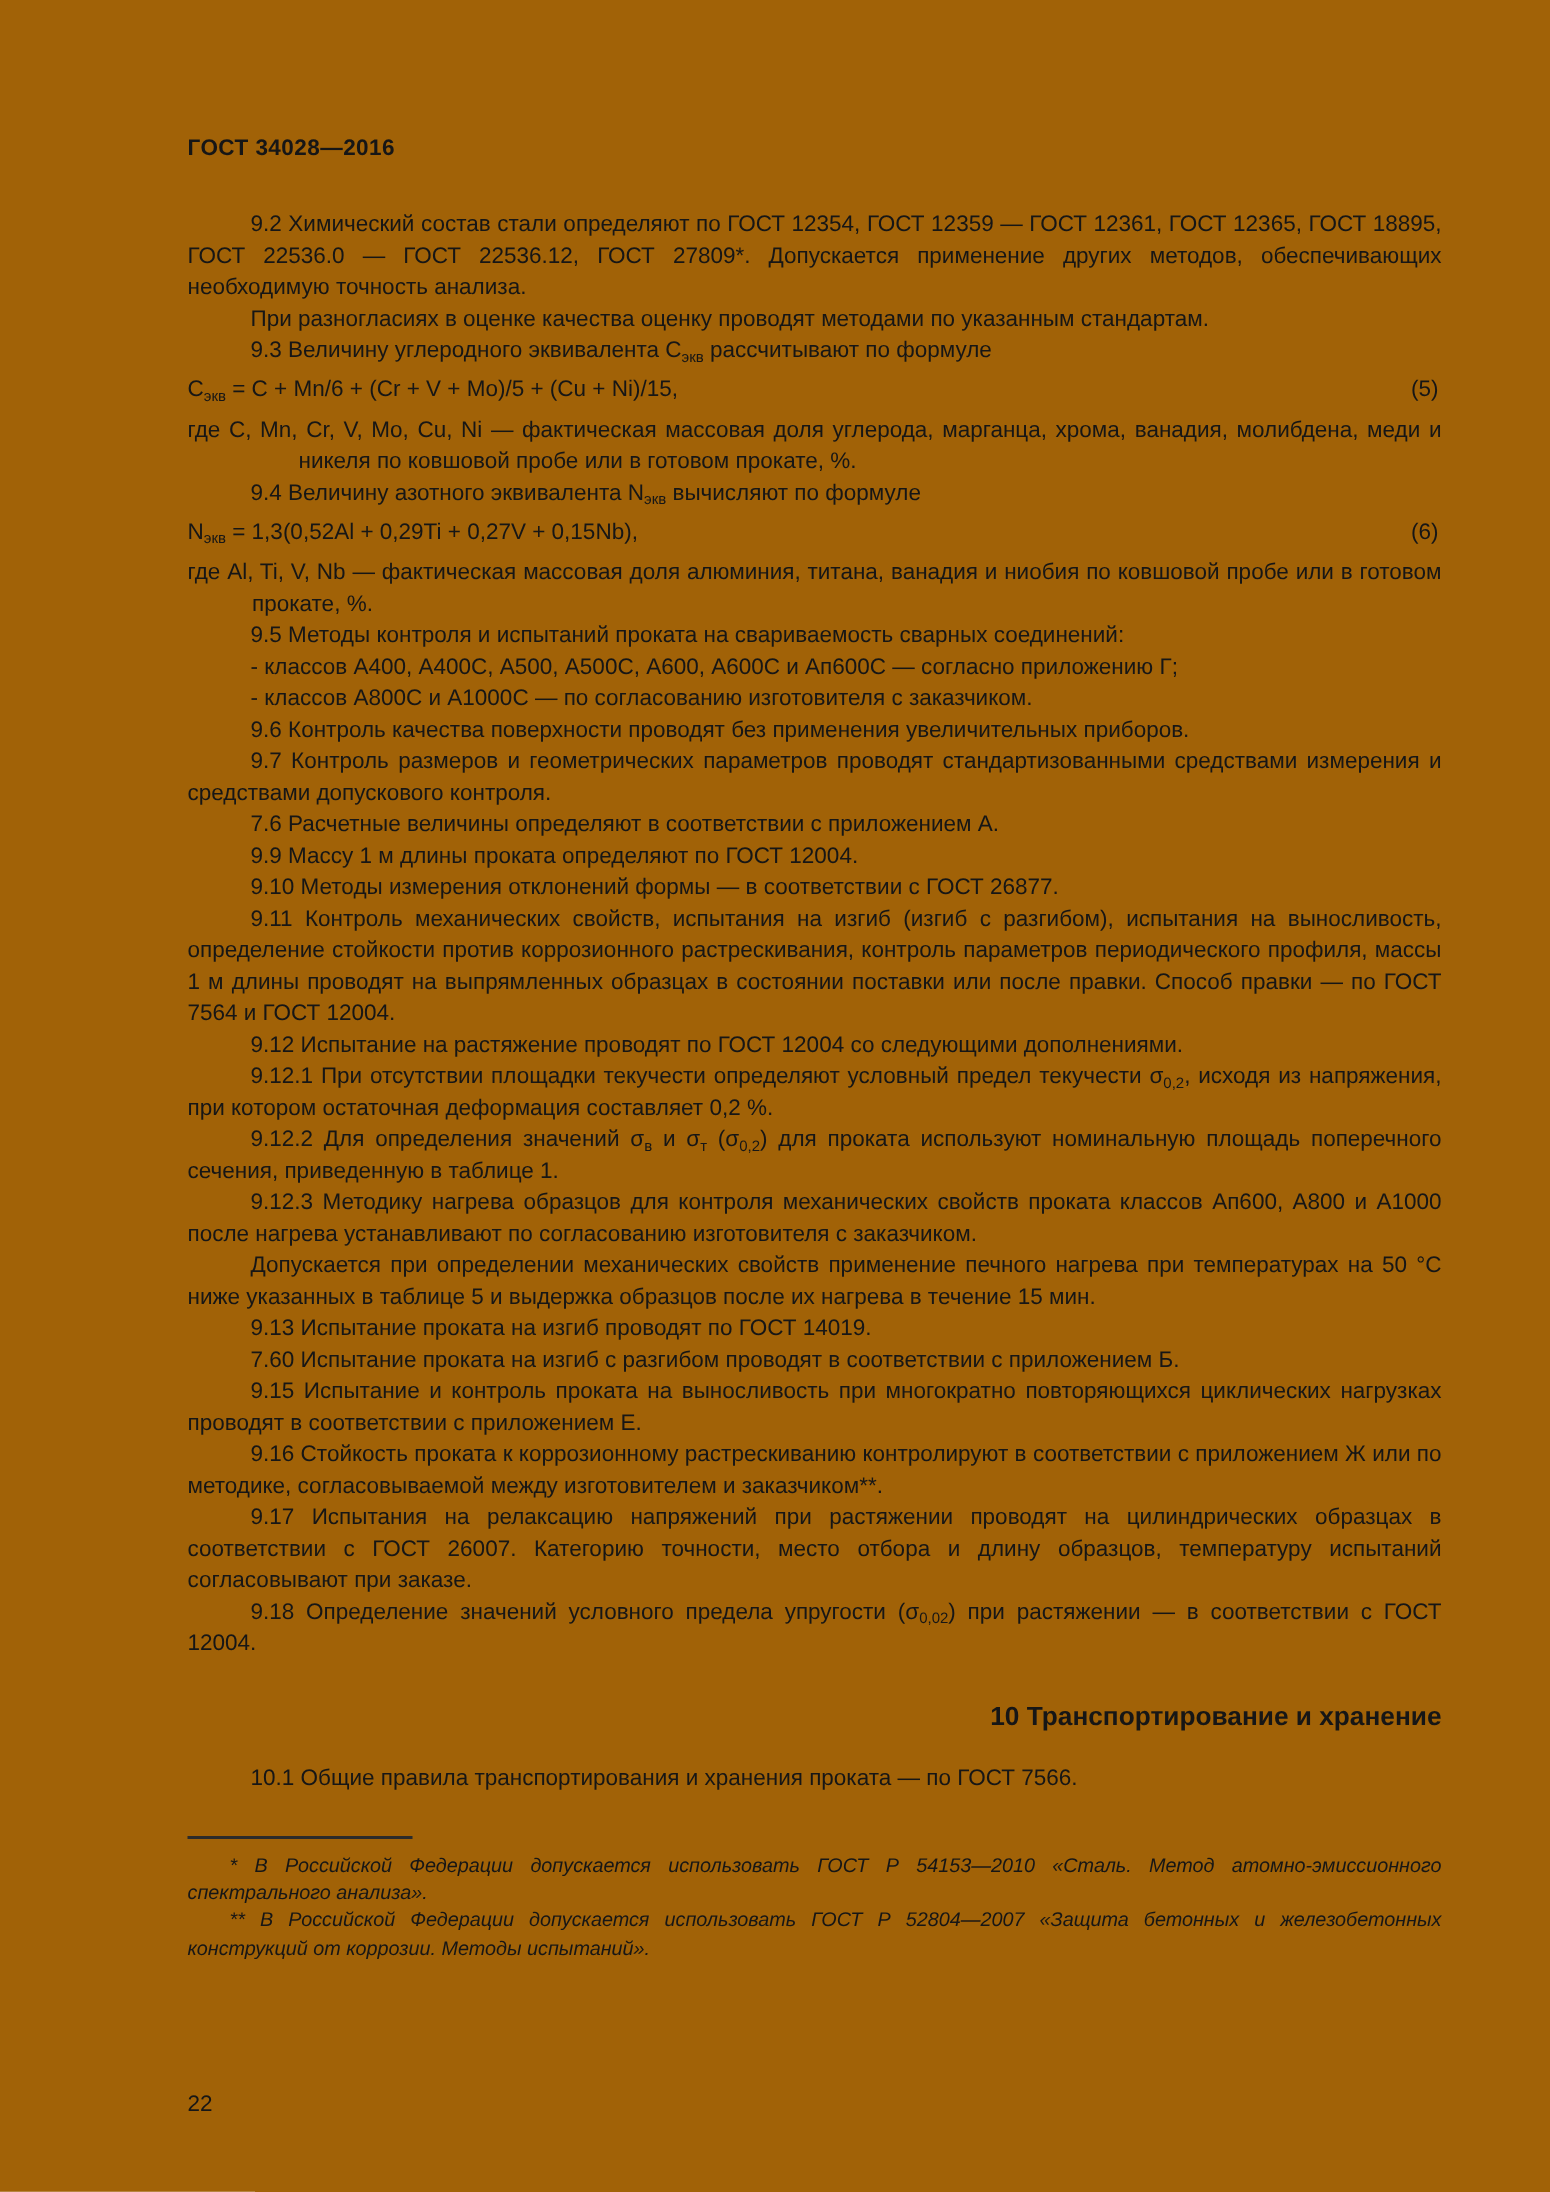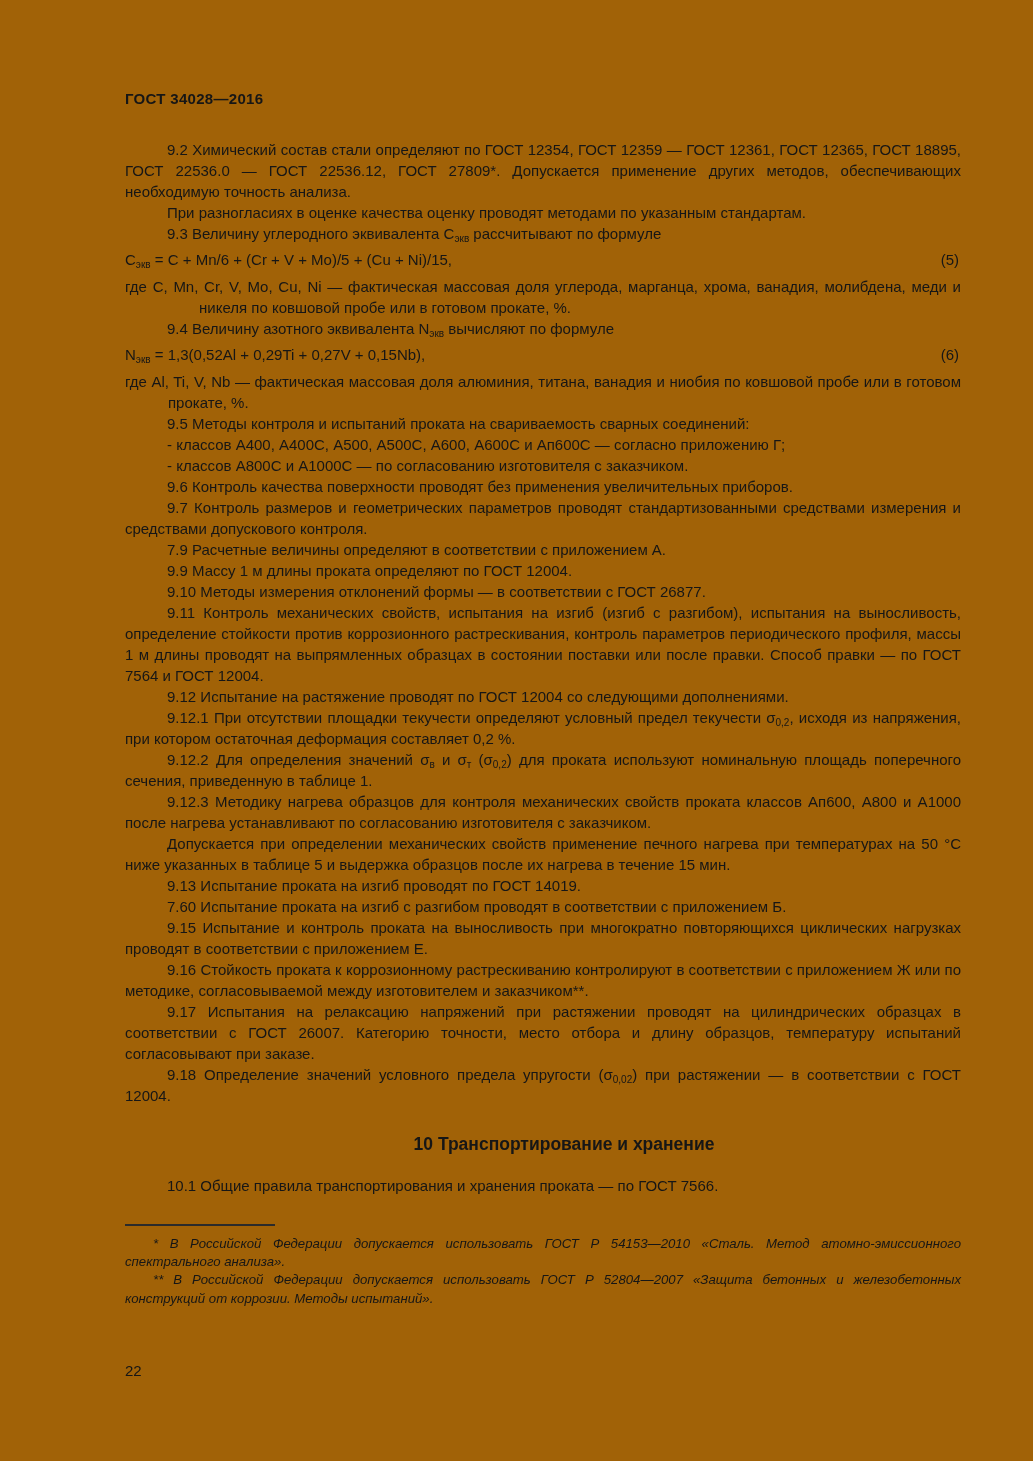--- a/index.html
+++ b/index.html
@@ -27,29 +27,29 @@
   .body-text p.hang-wide  { text-indent: -74px; padding-left: 74px; }
   .body-text p.hang-narrow{ text-indent: -43px; padding-left: 43px; }
   .formula {
     position: relative; text-align: left;
     padding: 5px 0 6px 0;
   }
   .formula-number { position: absolute; right: 2px; top: 5px; }
   sub.sub { font-size: 10px; line-height: 0; vertical-align: -3px; }
   .section-heading {
     font-size: 17.5px; font-weight: 700;
-    margin: 28px 0 20px 42px; text-indent: 0; text-align: center;
+    margin: 28px 0 20px 42px; text-indent: 0; text-align: right;
   }
   .footnote-block { margin-top: 28px; font-style: italic; }
   .footnote-rule { width: 150px; border-top: 2px solid #2b2b2b; margin: 0 0 9px 0; }
   .body-text p.footnote {
     font-size: 13.2px; line-height: 18.2px; text-indent: 28px; text-align: justify;
   }
   .page-number {
-    position: absolute; left: 125px; top: 1362px; font-size: 15px;
+    position: absolute; left: 125px; top: 1394px; font-size: 15px;
   }
 </style>
 </head>
 <body>
 
 <div class="page">
 
   <div class="doc-header">ГОСТ 34028—2016</div>
 
   <div class="body-text">
@@ -74,21 +74,21 @@
     </div>
 
     <p class="hang-narrow">где Al, Ti, V, Nb — фактическая массовая доля алюминия, титана, ванадия и ниобия по ковшовой пробе или в готовом прокате, %.</p>
 
     <p>9.5 Методы контроля и испытаний проката на свариваемость сварных соединений:</p>
     <p>- классов А400, А400С, А500, А500С, А600, А600С и Ап600С — согласно приложению Г;</p>
     <p>- классов А800С и А1000С — по согласованию изготовителя с заказчиком.</p>
 
     <p>9.6 Контроль качества поверхности проводят без применения увеличительных приборов.</p>
     <p>9.7 Контроль размеров и геометрических параметров проводят стандартизованными средствами измерения и средствами допускового контроля.</p>
-    <p>7.9 Расчетные величины определяют в соответствии с приложением А.</p>
+    <p>7.6 Расчетные величины определяют в соответствии с приложением А.</p>
     <p>9.9 Массу 1 м длины проката определяют по ГОСТ 12004.</p>
     <p>9.10 Методы измерения отклонений формы — в соответствии с ГОСТ 26877.</p>
     <p>9.11 Контроль механических свойств, испытания на изгиб (изгиб с разгибом), испытания на выносливость, определение стойкости против коррозионного растрескивания, контроль параметров периодического профиля, массы 1 м длины проводят на выпрямленных образцах в состоянии поставки или после правки. Способ правки — по ГОСТ 7564 и ГОСТ 12004.</p>
     <p>9.12 Испытание на растяжение проводят по ГОСТ 12004 со следующими дополнениями.</p>
 
     <p><span>9.12.1 При отсутствии площадки текучести определяют условный предел текучести σ</span><sub class="sub">0,2</sub><span>, исходя из напряжения, при котором остаточная деформация составляет 0,2 %.</span></p>
 
     <p><span>9.12.2 Для определения значений σ</span><sub class="sub">в</sub><span> и σ</span><sub class="sub">т</sub><span> (σ</span><sub class="sub">0,2</sub><span>) для проката используют номинальную площадь поперечного сечения, приведенную в таблице 1.</span></p>
 
     <p>9.12.3 Методику нагрева образцов для контроля механических свойств проката классов Ап600, А800 и А1000 после нагрева устанавливают по согласованию изготовителя с заказчиком.</p>

